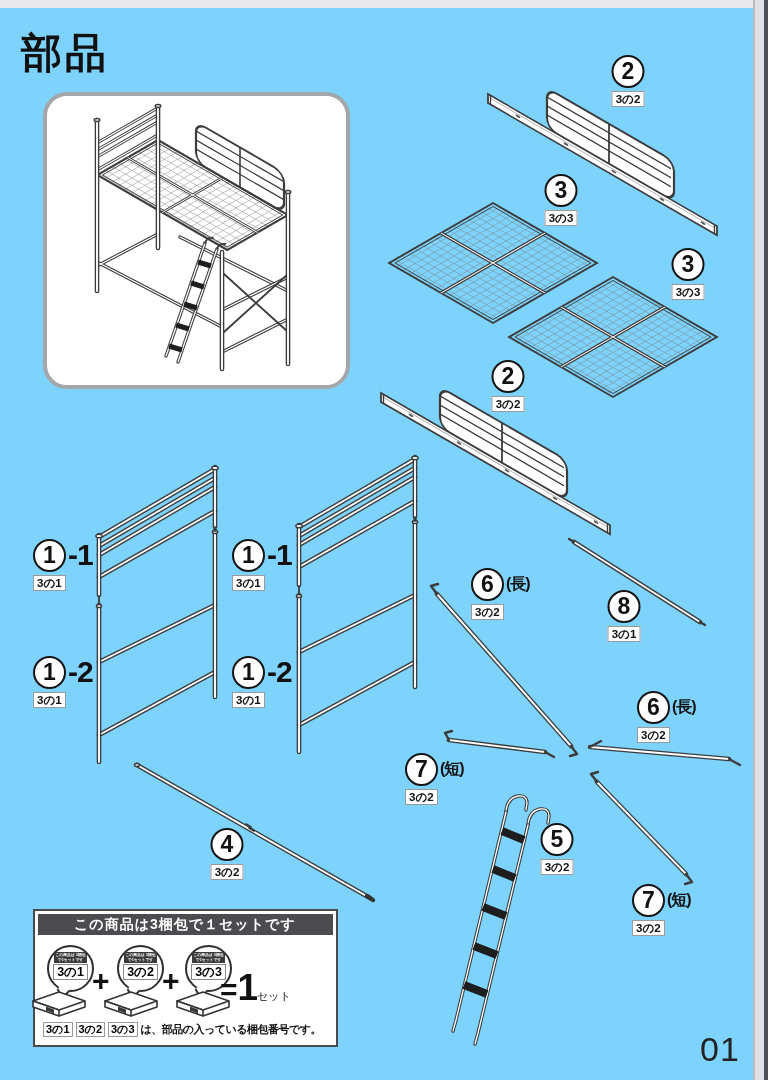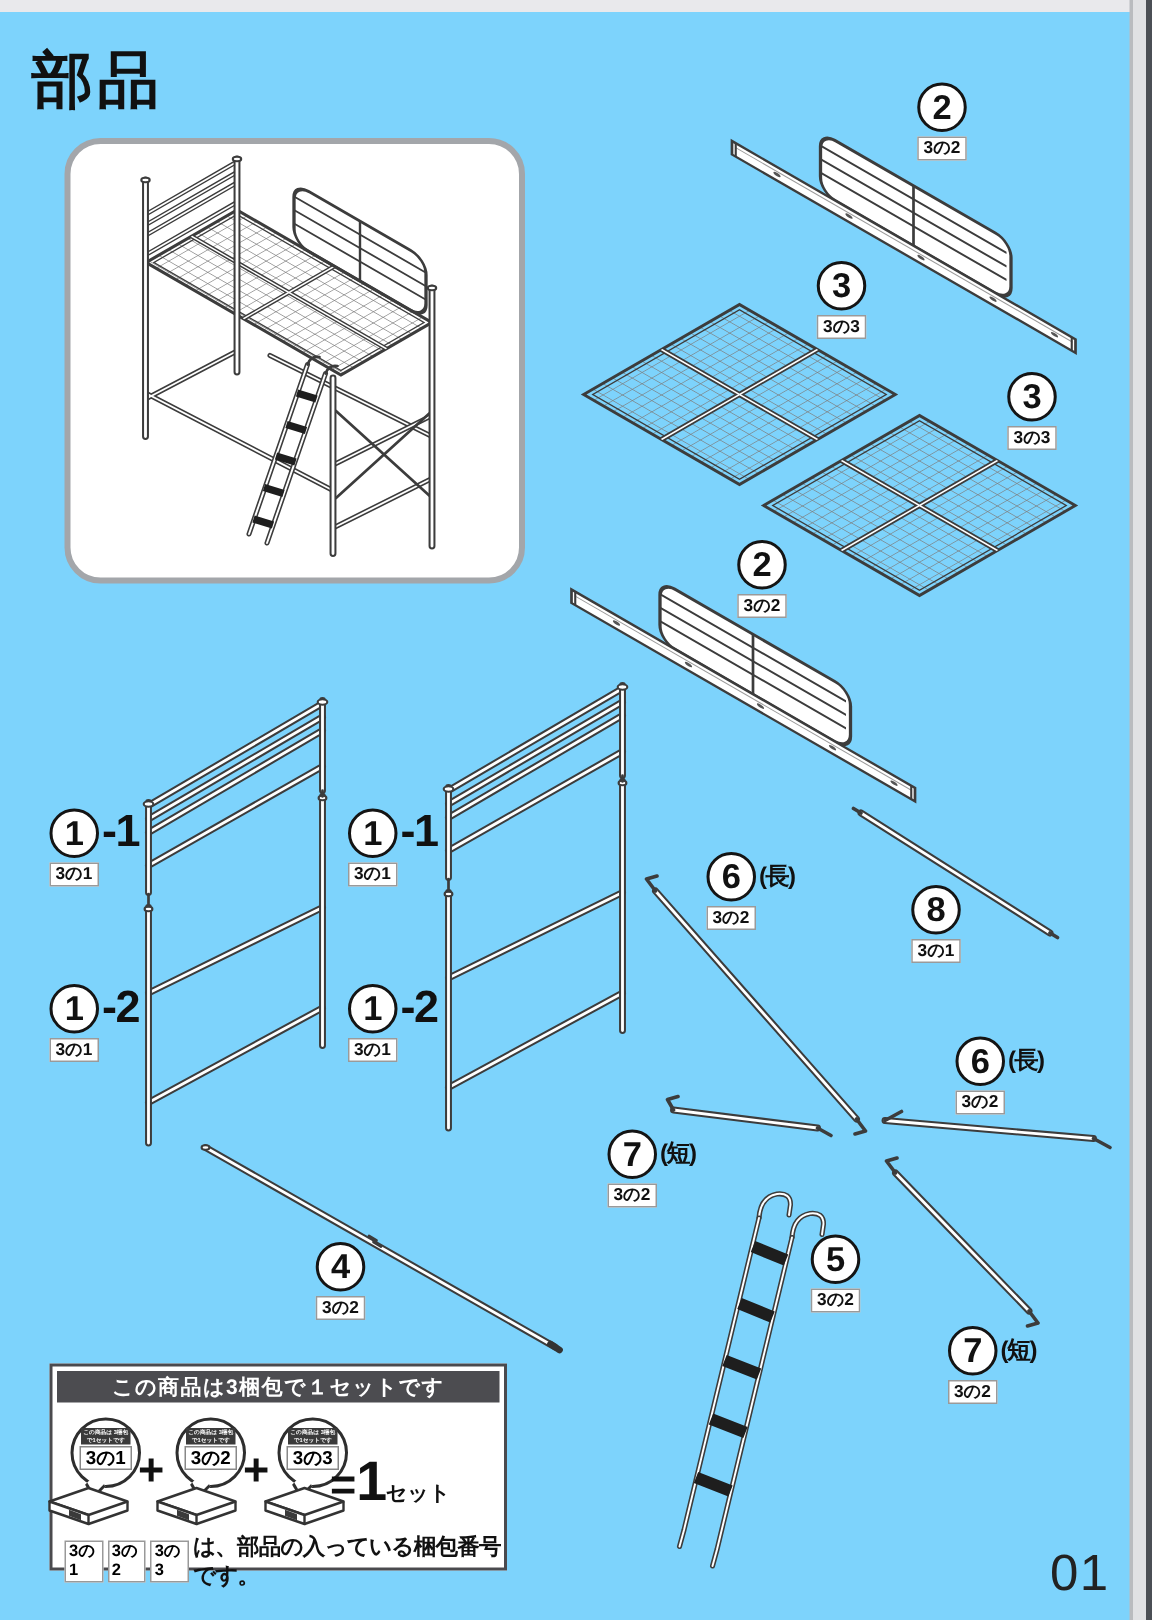--- a/index.html
+++ b/index.html
@@ -36,40 +36,40 @@
     text-align:center; flex:0 0 auto; }
   .sfx-big { font-size:30px; font-weight:800; color:#111; letter-spacing:-1px; }
   .sfx-paren { font-size:16px; font-weight:800; color:#111; letter-spacing:-1px; }
   .pkg { margin-top:3px; border:1.4px solid #9a9a9a; background:#fff; color:#111;
     font-size:11.5px; font-weight:700; line-height:14px; padding:0 3px; white-space:nowrap; }
 
   
   .info-panel { position:absolute; left:33px; top:909px; width:305px; height:138px;
     border:2.5px solid #4a4a4e; background:#fff; }
   .info-header { margin:3px; height:21px; background:#4c4c50; color:#fff;
-    font-size:14px; font-weight:700; text-align:center; line-height:21px; letter-spacing:1px; }
+    font-size:14px; font-weight:700; text-align:left; line-height:21px; letter-spacing:1px;padding-left:36px; }
   .balloon { position:absolute; width:47px; height:47px; border:2px solid #2e2e2e;
     border-radius:50%; background:#fff; display:flex; flex-direction:column;
     align-items:center; padding-top:5px; }
   .balloon::after { content:""; position:absolute; left:9px; bottom:-6px; width:9px; height:9px;
     background:#fff; border-right:2px solid #2e2e2e; border-bottom:2px solid #2e2e2e;
     transform:rotate(60deg) skewX(15deg); }
   .fineprint { width:33px; background:#3a3a3a; color:#fff; font-size:3.8px; line-height:1.2;
     text-align:center; padding:1px 1px; font-weight:700; }
   .pkgnum { margin-top:1px; border:1.2px solid #888; background:#fff; font-size:12.5px;
     font-weight:800; line-height:14px; padding:0 3px; }
   .plus { position:absolute; font-size:30px; font-weight:900; color:#111; }
   .equals-row { position:absolute; display:flex; align-items:baseline; color:#111; }
   .eq { font-size:30px; font-weight:900; }
   .set-count { font-size:37px; font-weight:800; letter-spacing:-1px; }
-  .set-unit { font-size:14px; font-weight:700; }
+  .set-unit { font-size:11px; font-weight:400; }
   .footnote { position:absolute; left:8px; top:111px; display:flex; align-items:center; gap:3px; }
   .fn-box { border:1.2px solid #999; background:#fff; font-size:11px; font-weight:700;
     line-height:13px; padding:0 2px; }
-  .fn-text { font-size:15px; font-weight:700; color:#111; letter-spacing:-0.5px; }
+  .fn-text { font-size:11px; font-weight:700; color:#111; letter-spacing:-0.5px; }
 </style>
 </head>
 <body>
 
 <div class="page">
   <div class="edge-top"></div>
 
   <div class="title">部品</div>
 
   <div class="overview-box"></div>

